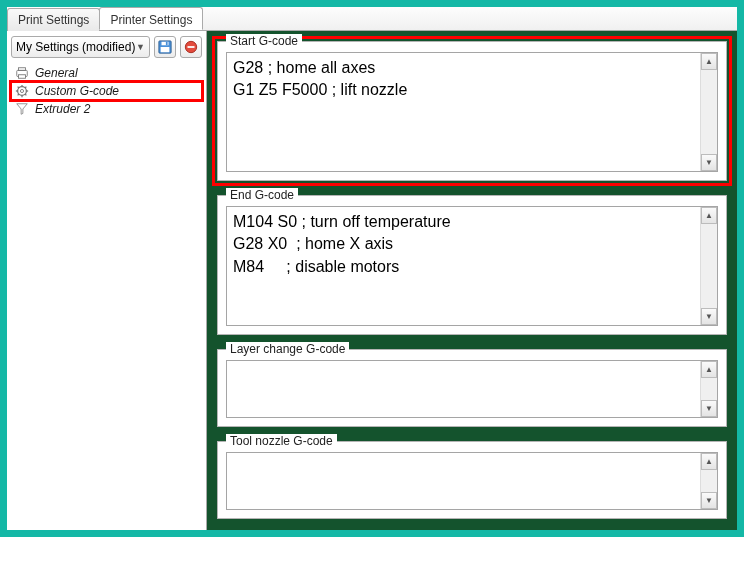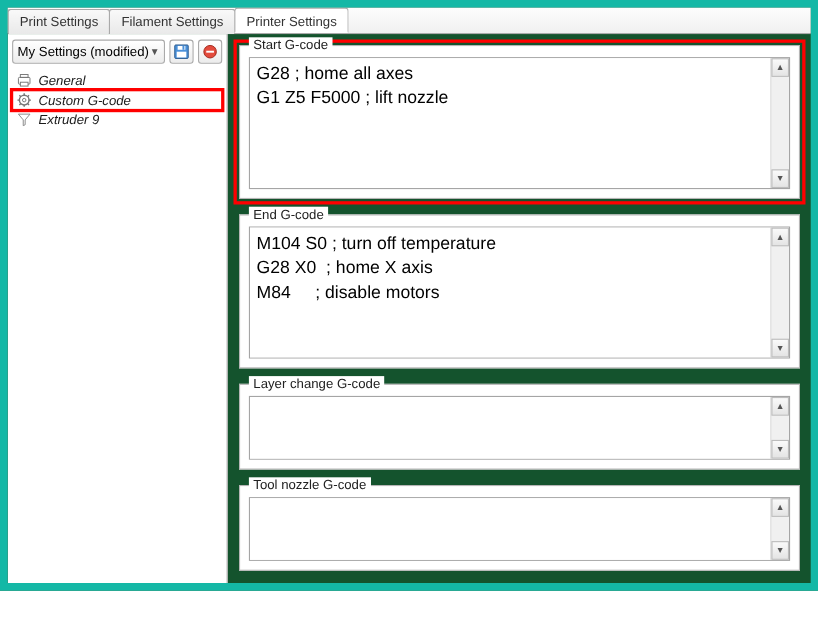--- a/index.html
+++ b/index.html
@@ -190,21 +190,20 @@
     cursor: pointer;
   }
 </style>
 </head>
 <body>
 
 <div class="app">
 
   <div class="tabs">
     <div class="tab">Print Settings</div>
-    <div class="tab">Filament Settings</div>
     <div class="tab active">Printer Settings</div>
   </div>
 
   <div class="body">
 
     <div class="sidebar">
       <div class="toolbar">
         <div class="preset-select">
           <span>My Settings (modified)</span>
           <span class="caret">▼</span>
@@ -258,21 +257,21 @@
             </svg>
           </span>
           <span class="label">Custom G-code</span>
         </div>
         <div class="tree-item">
           <span class="icon">
             <svg viewBox="0 0 16 16" width="14" height="14">
               <path d="M2 2 L14 2 L9 8 L9 13 L7 14 L7 8 Z" fill="none" stroke="#888"></path>
             </svg>
           </span>
-          <span class="label">Extruder 9</span>
+          <span class="label">Extruder 2</span>
         </div>
       </div>
     </div>
 
     <div class="content">
 
       <div class="fieldset highlighted">
         <div class="legend">Start G-code</div>
         <div class="code-area-wrap">
           <textarea class="code-area" style="">G28 ; home all axes

